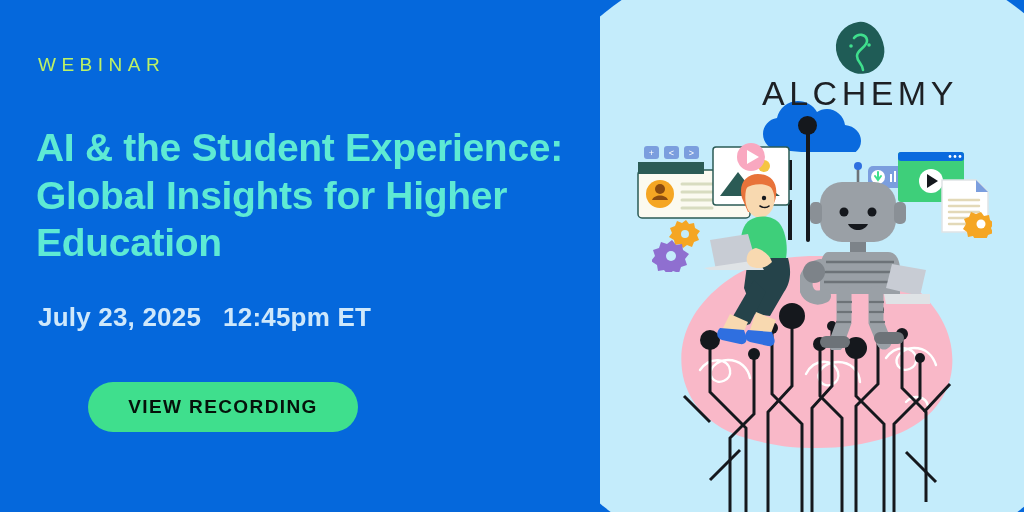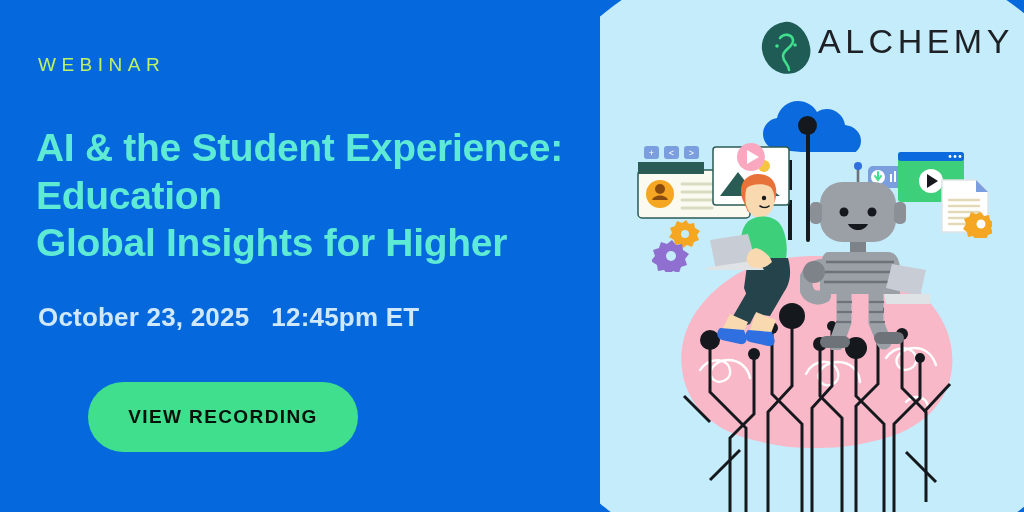--- a/index.html
+++ b/index.html
@@ -13,21 +13,21 @@
   
   .art-panel{
     position:absolute;top:-60px;right:-120px;
     width:660px;height:640px;
     background:#c4ecfb;
     border-radius:50% 50% 50% 50%/50% 50% 50% 50%;
   }
   .art-clip{position:absolute;top:0;right:0;width:424px;height:512px;overflow:hidden;}
 
   
-  .logo{position:absolute;top:22px;left:762px;display:flex;gap:8px;}
+  .logo{position:absolute;top:22px;left:762px;display:flex;align-items:center;gap:0;flex-direction:column;}
   .logo-mark{position:relative;width:48px;height:52px;}
   .logo-blob{
     position:absolute;inset:0;background:#1f5c56;
     border-radius:54% 46% 48% 52%/48% 56% 44% 52%;
     transform:rotate(-8deg);
   }
   .logo-squiggle{position:absolute;left:0;top:0;width:48px;height:52px;}
   .logo-word{
     font-size:34px;letter-spacing:4.5px;color:#1d2024;font-weight:400;
     font-family:"Liberation Sans", sans-serif;
@@ -44,21 +44,21 @@
     letter-spacing:-0.3px;
   }
   .headline span{display:block;}
   .datetime{
     position:absolute;left:38px;top:302px;
     color:#cfe8fb;font-size:26px;font-weight:700;letter-spacing:0.2px;
   }
   .datetime .sep{display:inline-block;width:22px;}
   .cta{
     position:absolute;left:88px;top:382px;
-    width:270px;height:70px;border:none;border-radius:40px;
+    width:270px;height:50px;border:none;border-radius:40px;
     background:#3fdf8d;color:#05120a;
     font-size:19px;font-weight:700;letter-spacing:1.4px;
     font-family:"Liberation Sans", sans-serif;cursor:pointer;
   }
 
   
   .brain{position:absolute;left:656px;top:252px;width:322px;height:196px;}
   .cloud{position:absolute;left:762px;top:100px;width:100px;height:52px;}
   .stem{position:absolute;left:806px;top:120px;width:4px;height:122px;background:#15181d;border-radius:2px;}
   .stem-dot{position:absolute;left:798px;top:116px;width:19px;height:19px;border-radius:50%;background:#15181d;}
@@ -286,23 +286,23 @@
         <circle cx="33" cy="23" r="1.8" fill="#3fdf8d"></circle>
       </svg>
     </div>
     <div class="logo-word">ALCHEMY</div>
   </div>
 
   <div class="eyebrow">WEBINAR</div>
 
   <h1 class="headline">
     <span>AI &amp; the Student Experience:</span>
+    <span>Global Insights for Higher</span>
     <span>Education</span>
-    <span>Global Insights for Higher</span>
   </h1>
 
   <div class="datetime">
-    <span>October 23, 2025</span><span class="sep"></span><span>12:45pm ET</span>
+    <span>July 23, 2025</span><span class="sep"></span><span>12:45pm ET</span>
   </div>
 
   <button class="cta">VIEW RECORDING</button>
 
 </div>
 
 </body></html>

